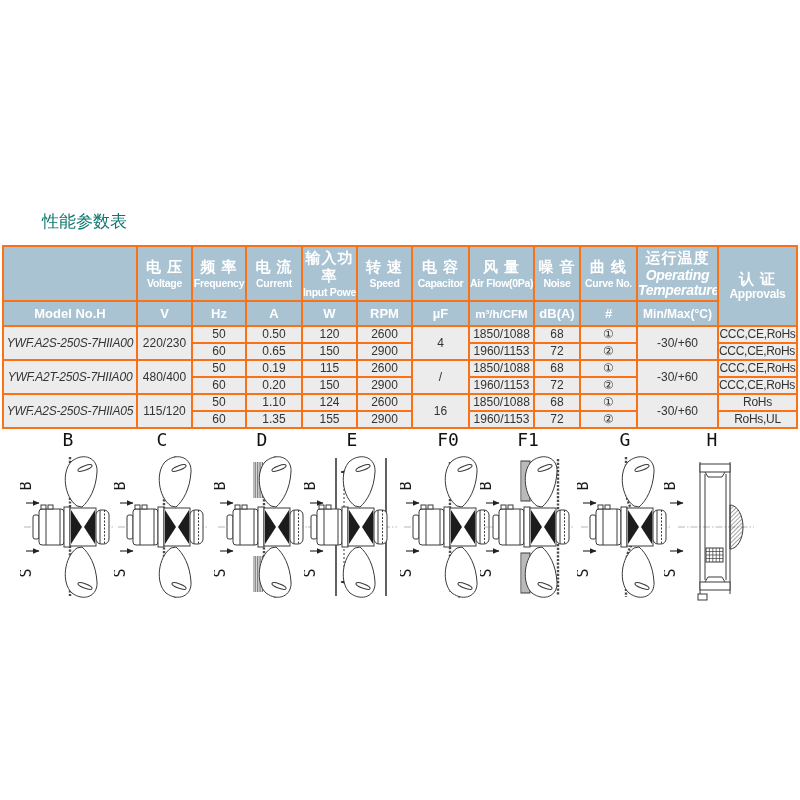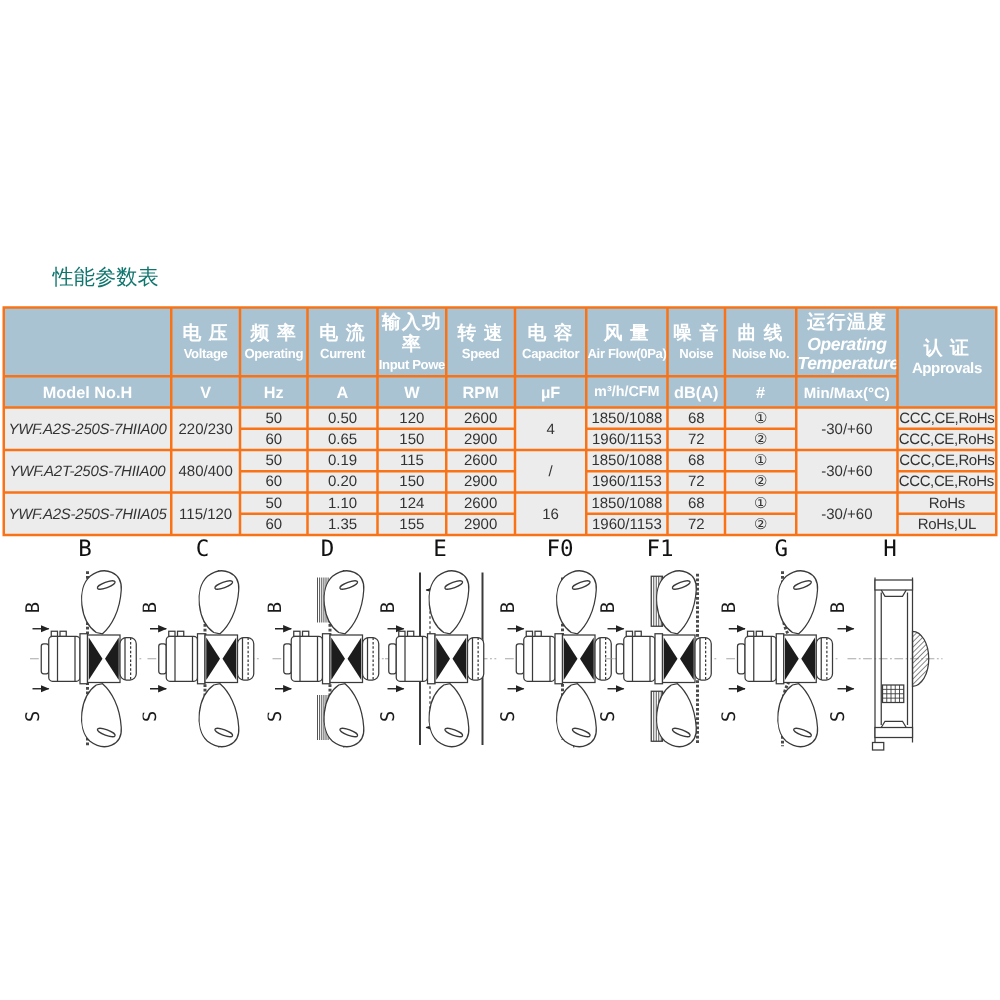--- a/index.html
+++ b/index.html
@@ -62,21 +62,21 @@
     </colgroup>
     <tbody>
         <tr class="h1">
       <td class="hc"></td>
       <td class="hc">
             <div class="zh">电 压</div>
             <div class="en">Voltage</div>
           </td>
       <td class="hc">
             <div class="zh">频 率</div>
-            <div class="en">Operating</div>
+            <div class="en">Frequency</div>
           </td>
       <td class="hc">
             <div class="zh">电 流</div>
             <div class="en">Current</div>
           </td>
       <td class="hc">
             <div class="zh">输入功率</div>
             <div class="en">Input Power</div>
           </td>
       <td class="hc">
@@ -90,21 +90,21 @@
       <td class="hc">
             <div class="zh">风 量</div>
             <div class="en">Air Flow(0Pa)</div>
           </td>
       <td class="hc">
             <div class="zh">噪 音</div>
             <div class="en">Noise</div>
           </td>
       <td class="hc">
             <div class="zh">曲 线</div>
-            <div class="en">Noise No.</div>
+            <div class="en">Curve No.</div>
           </td>
       <td class="hc">
             <div class="zh">运行温度</div>
             <div class="en wrap">Operating Temperature</div>
           </td>
       <td class="hc" rowspan="2">
             <div class="zh">认 证</div>
             <div class="en" style="font-size:12px">Approvals</div>
           </td>
     </tr>

